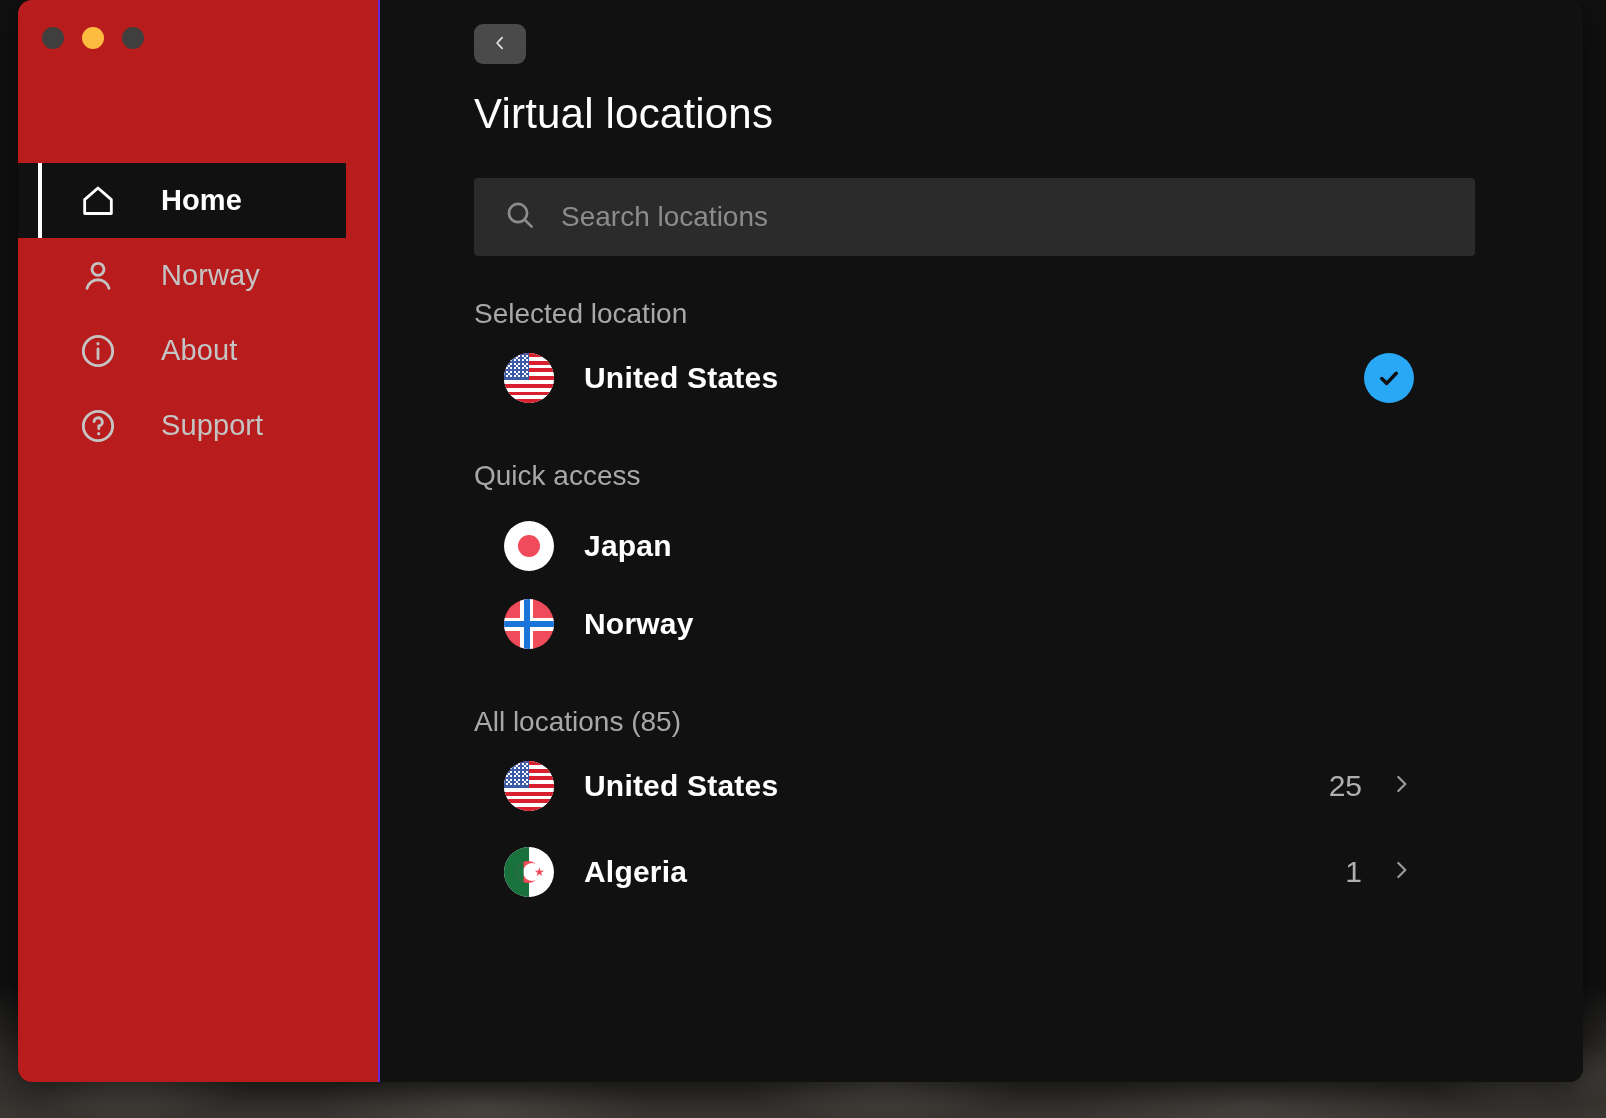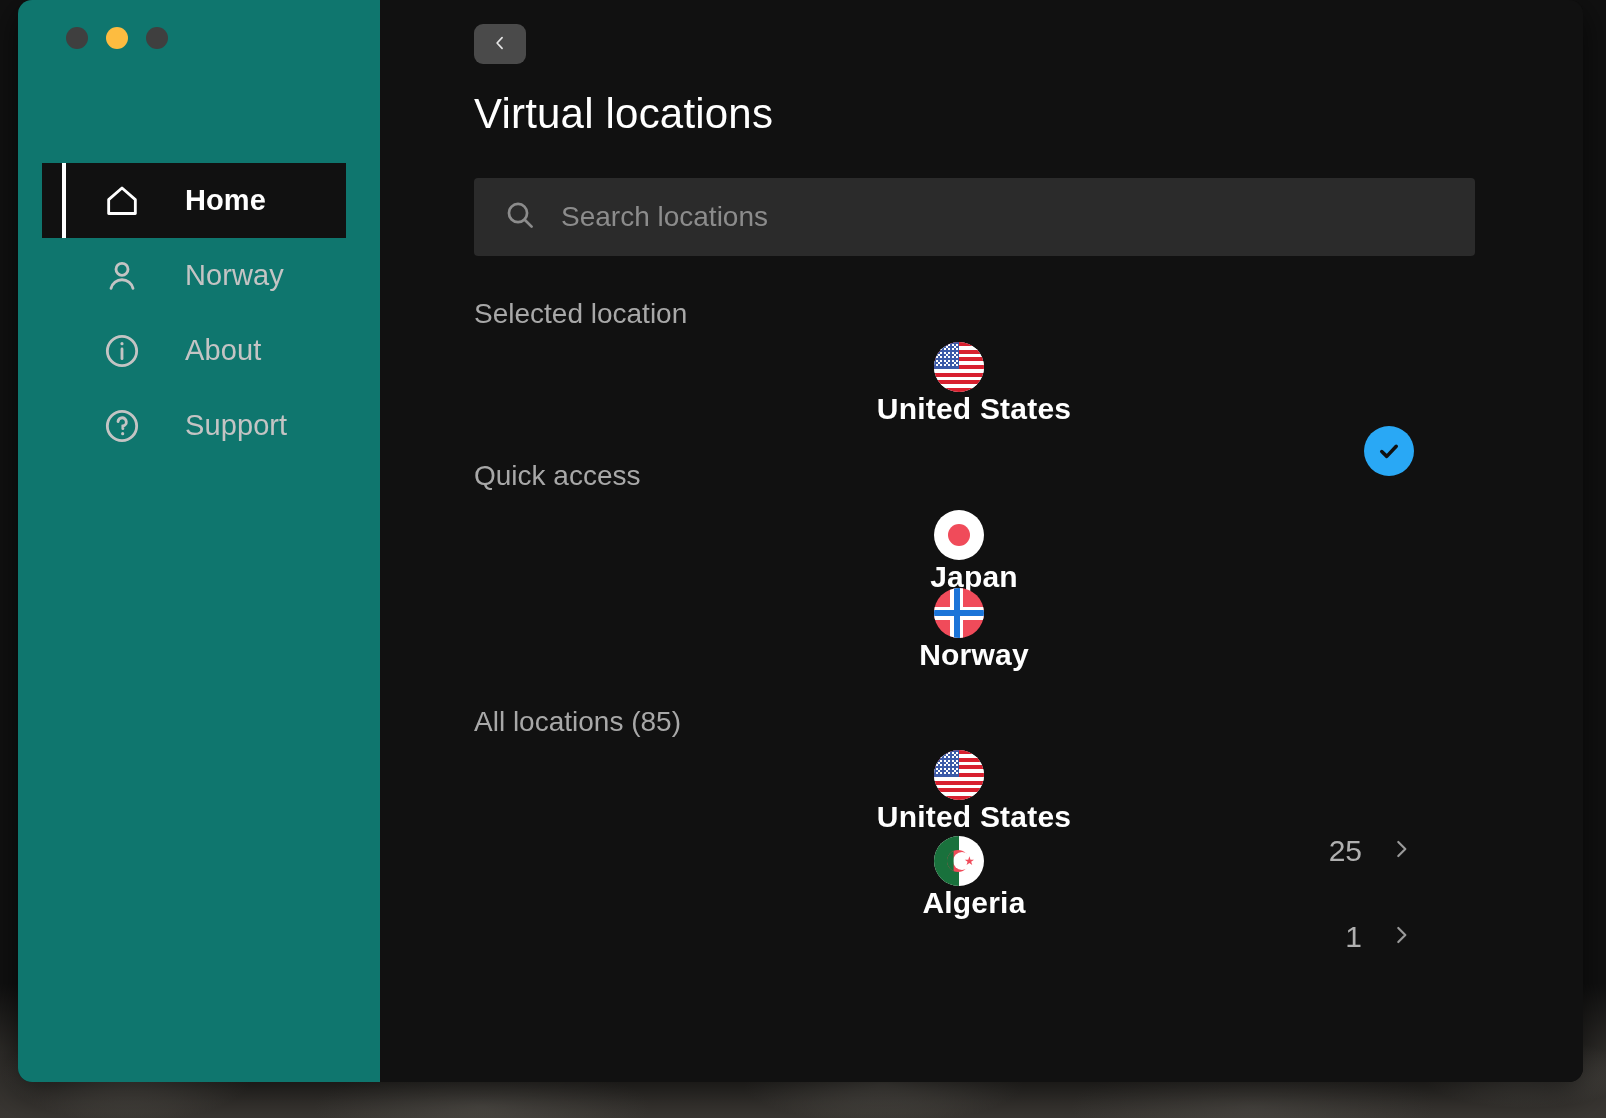--- a/index.html
+++ b/index.html
@@ -37,24 +37,23 @@
     border-radius: 14px;
     overflow: hidden;
     display: flex;
     box-shadow: 0 10px 34px rgba(0,0,0,0.65);
   }
 
   
   .sidebar {
     width: 362px;
     flex: 0 0 362px;
-    background: #0f766e;
-    border-right: 2px solid #0f766e;
+    background: #b91c1c;
+    border-right: 2px solid #6d28d9;
     position: relative;
-    padding-left: 24px;
   }
 
   .traffic-lights {
     display: flex;
     gap: 18px;
     padding: 27px 0 0 24px;
   }
   .tl {
     width: 22px;
     height: 22px;
@@ -172,21 +171,20 @@
 
   .row-list { width: 970px; }
 
   .loc-row {
     height: 72px;
     display: flex;
     align-items: center;
     padding: 0 30px 0 30px;
     border-radius: 10px;
     position: relative;
-    flex-direction: column;
   }
   .loc-row.highlight { background: #242424; }
 
   .flag {
     width: 50px;
     height: 50px;
     border-radius: 50%;
     flex: 0 0 50px;
     overflow: hidden;
     position: relative;

